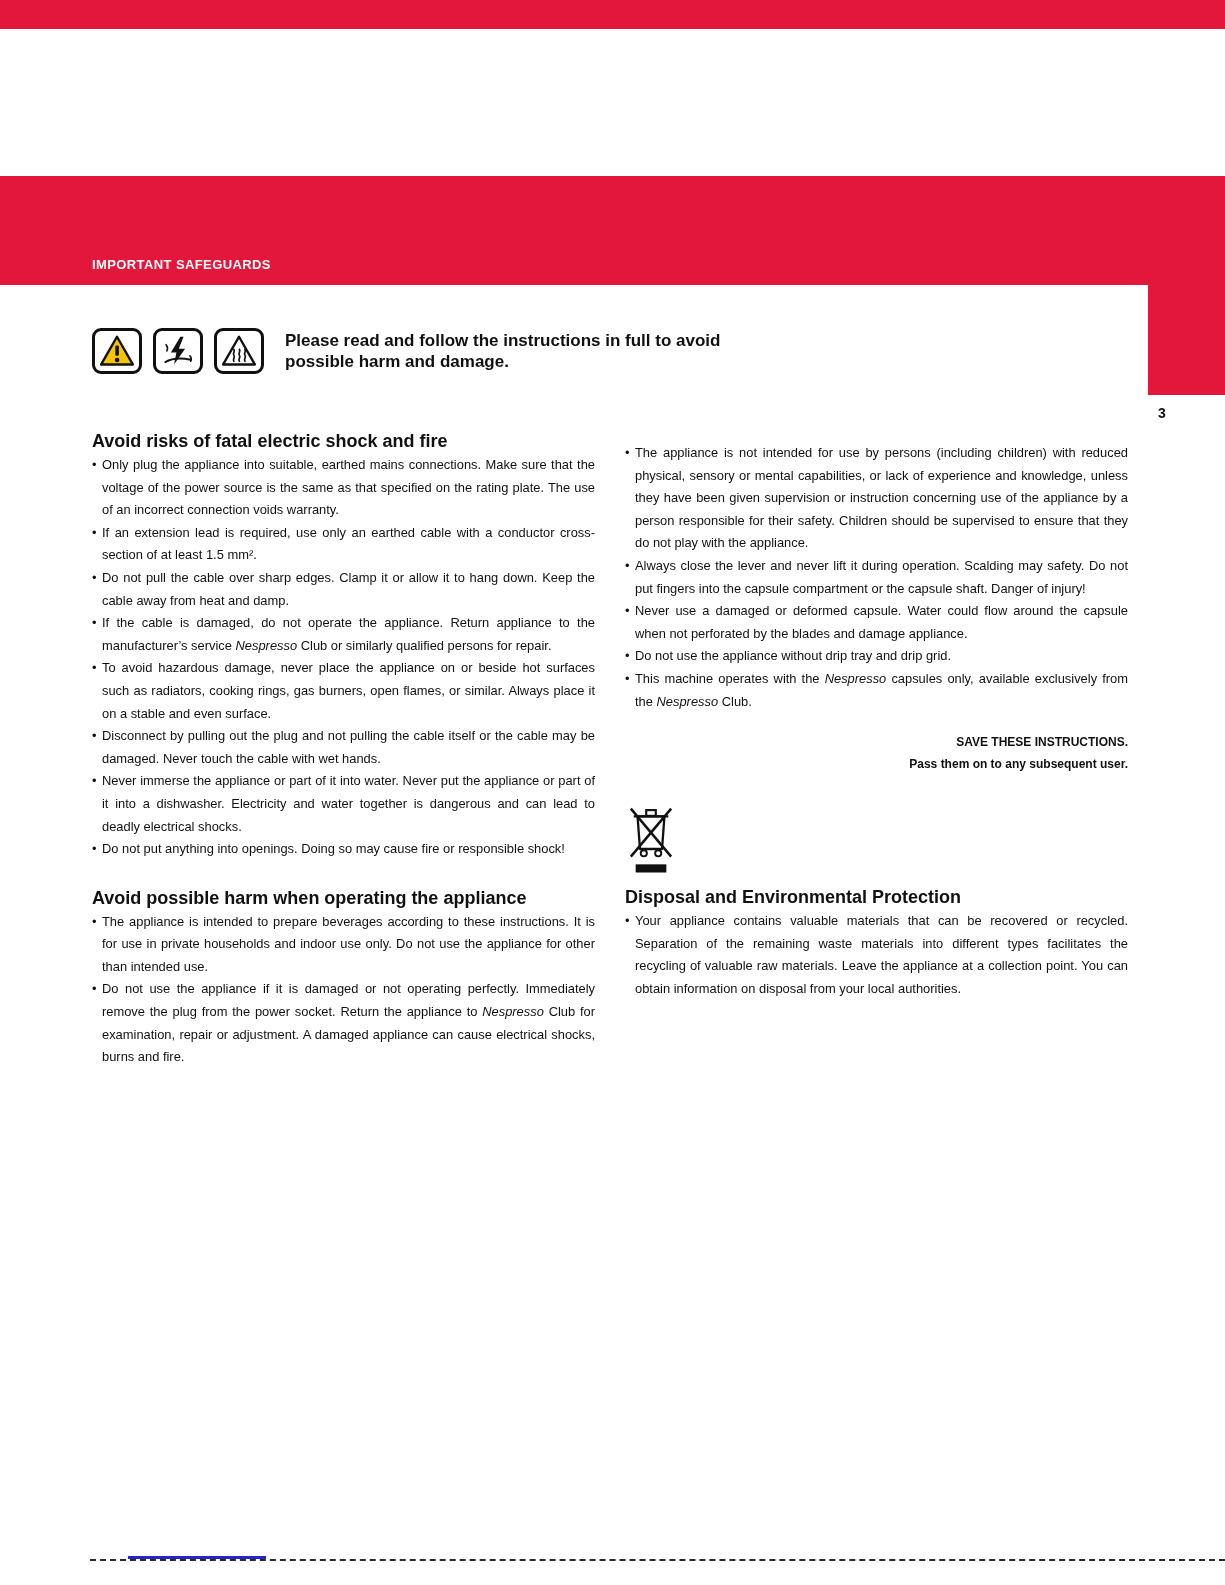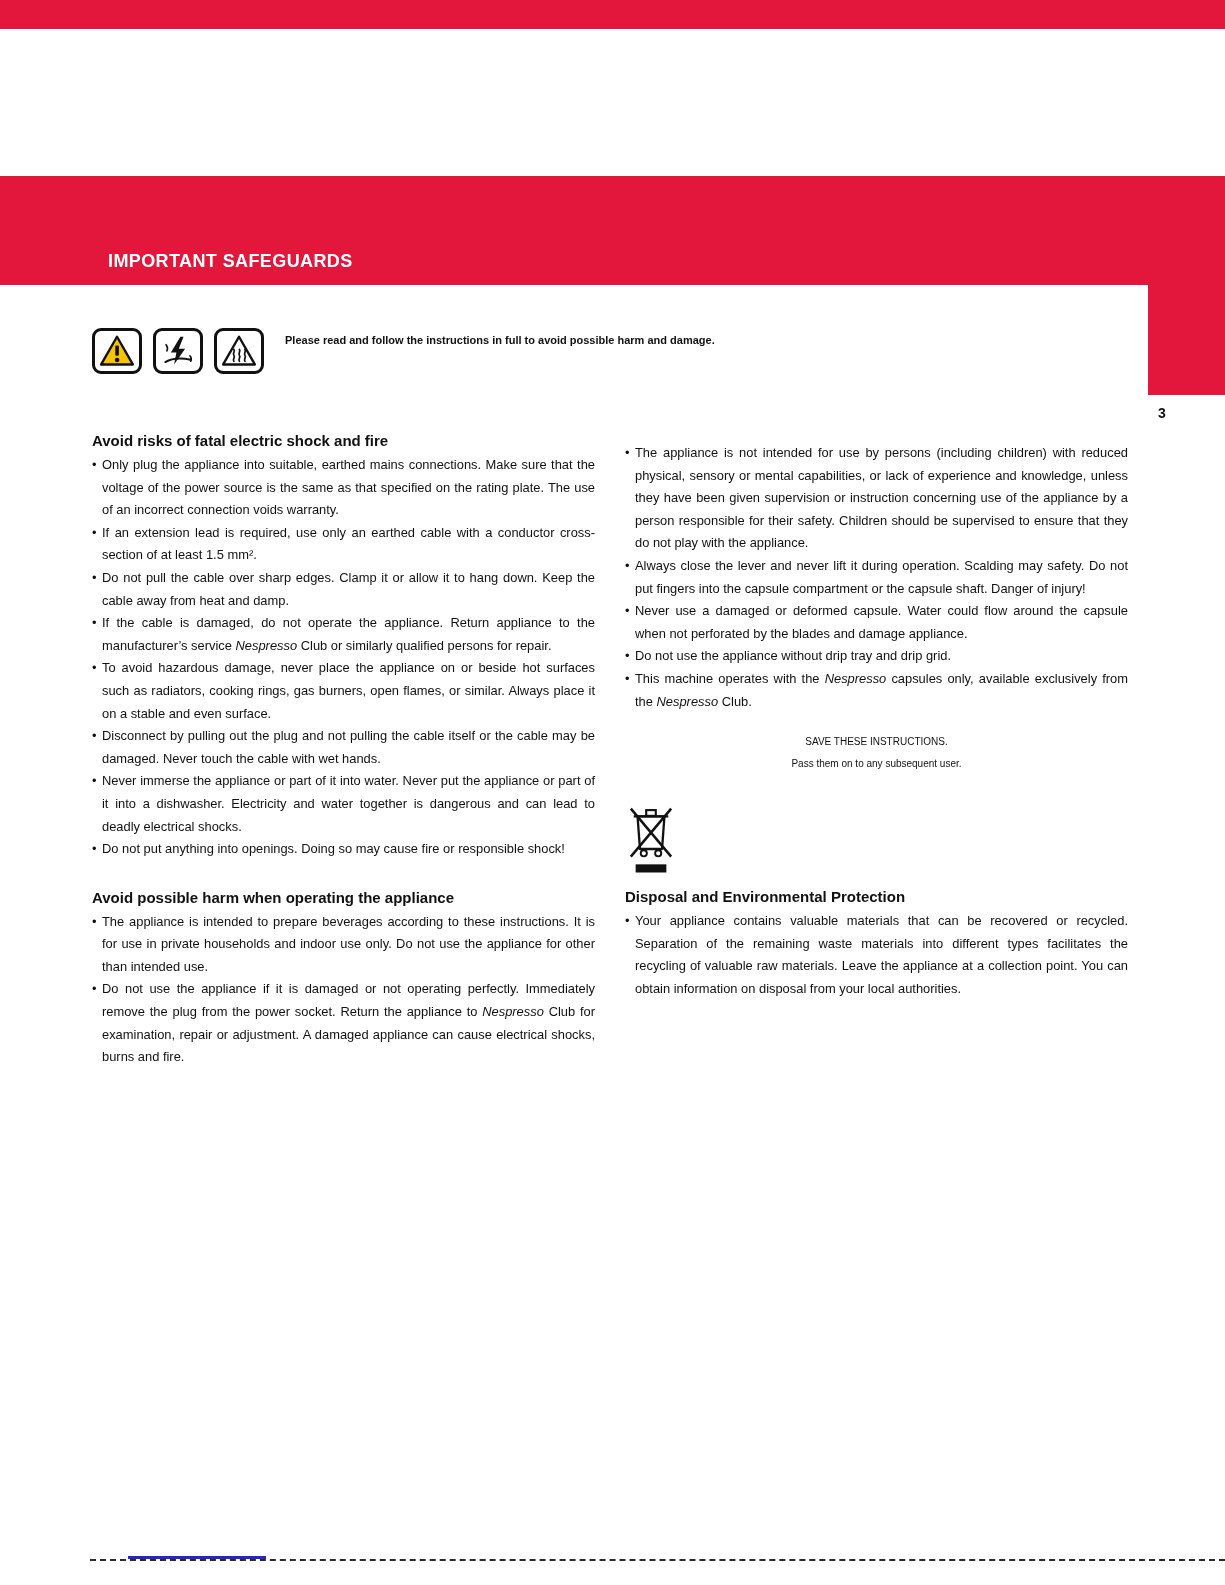--- a/index.html
+++ b/index.html
@@ -15,23 +15,23 @@
     position: absolute; top: 0; left: 0;
     width: 1225px; height: 29px;
     background: var(--brand-red, #e2173b);
   }
   .band {
     position: absolute; top: 176px; left: 0;
     width: 1225px; height: 109px;
     background: var(--brand-red, #e2173b);
   }
   .band-title {
-    position: absolute; left: 108px; bottom: 13px;
+    position: absolute; left: 92px; bottom: 13px;
     margin: 0; color: #ffffff;
-    font-size: 18px; font-weight: 700; letter-spacing: .4px;
+    font-size: 13px; font-weight: 700; letter-spacing: .4px;
   }
   .strip {
     position: absolute; top: 285px; left: 1148px;
     width: 77px; height: 110px;
     background: var(--brand-red, #e2173b);
   }
   .pagenum {
     position: absolute; top: 405px; left: 1158px;
     font-weight: 700; font-size: 14px;
   }
@@ -41,37 +41,37 @@
   }
   .iconbox {
     width: 50px; height: 46px;
     border: 3px solid #101010; border-radius: 9px;
     display: flex; align-items: center; justify-content: center;
     margin-right: 11px; box-sizing: border-box; background: #fff;
     flex: 0 0 auto;
   }
   .notice-text {
     margin: 2px 0 0 10px; width: 445px;
-    font-weight: 700; font-size: 11px; line-height: 21px;
+    font-weight: 700; font-size: 17px; line-height: 21px;
   }
   .col {
     position: absolute; top: 430px; width: 503px;
     font-size: 12.9px; line-height: 22.6px; text-align: justify;
   }
   .col-left  { left: 92px; }
   .col-right { left: 625px; margin-top: 12px; }
   h2.sec {
-    font-size: 15px; font-weight: 700;
+    font-size: 18px; font-weight: 700;
     margin: 0 0 2px 0; line-height: 22px; text-align: left;
   }
   h2.sec.spaced { margin-top: 26px; }
   ul.blist { list-style: none; margin: 0; padding: 0; }
   ul.blist li { position: relative; padding-left: 10px; }
   ul.blist li::before { content: "\2022"; position: absolute; left: 0; top: 0; }
-  .save { margin: 18px 0 0 0; font-weight: 400; font-size: 10px; line-height: 22px; text-align: center; }
+  .save { margin: 18px 0 0 0; font-weight: 700; font-size: 12px; line-height: 22px; text-align: right; }
   .save + .save { margin-top: 0; }
   .weee { margin: 22px 0 10px 2px; line-height: 0; }
   .cutline {
     position: absolute; top: 1559px; left: 90px;
     width: 1135px; height: 0;
     border-top: 2px dashed #2a2a2a;
   }
   .blue-mark {
     position: absolute; top: 1556px; left: 128px;
     width: 138px; height: 2.5px;

